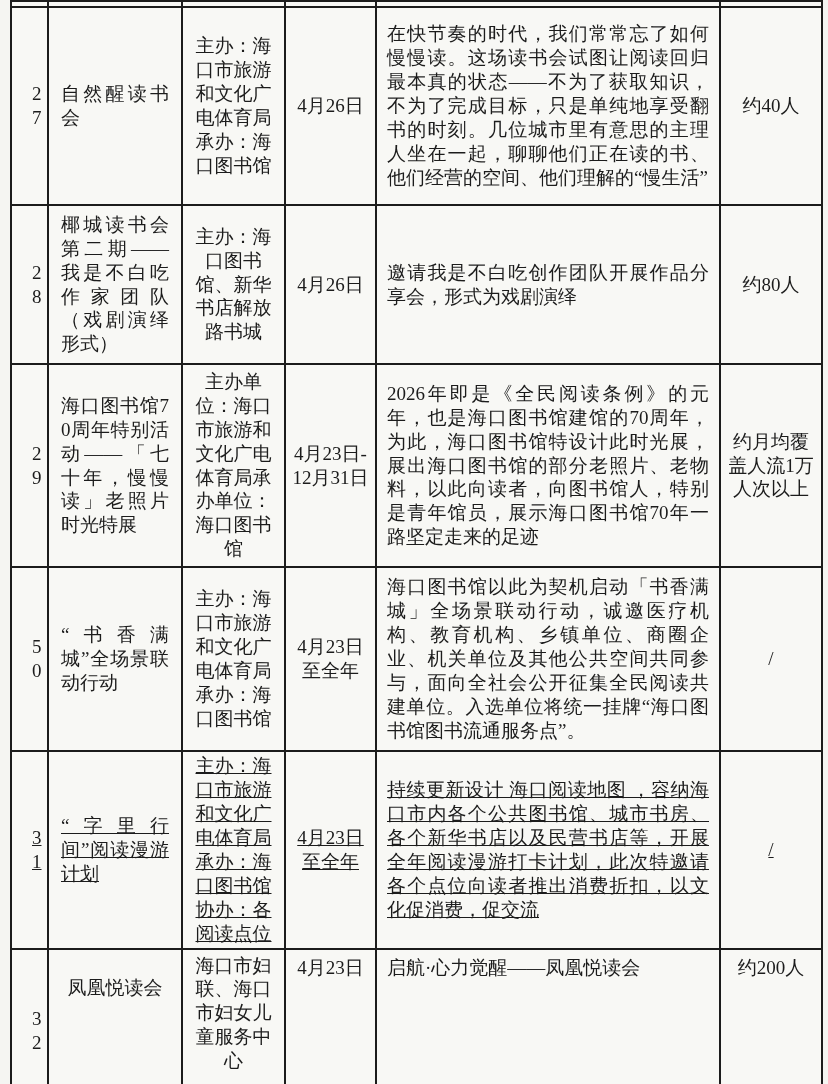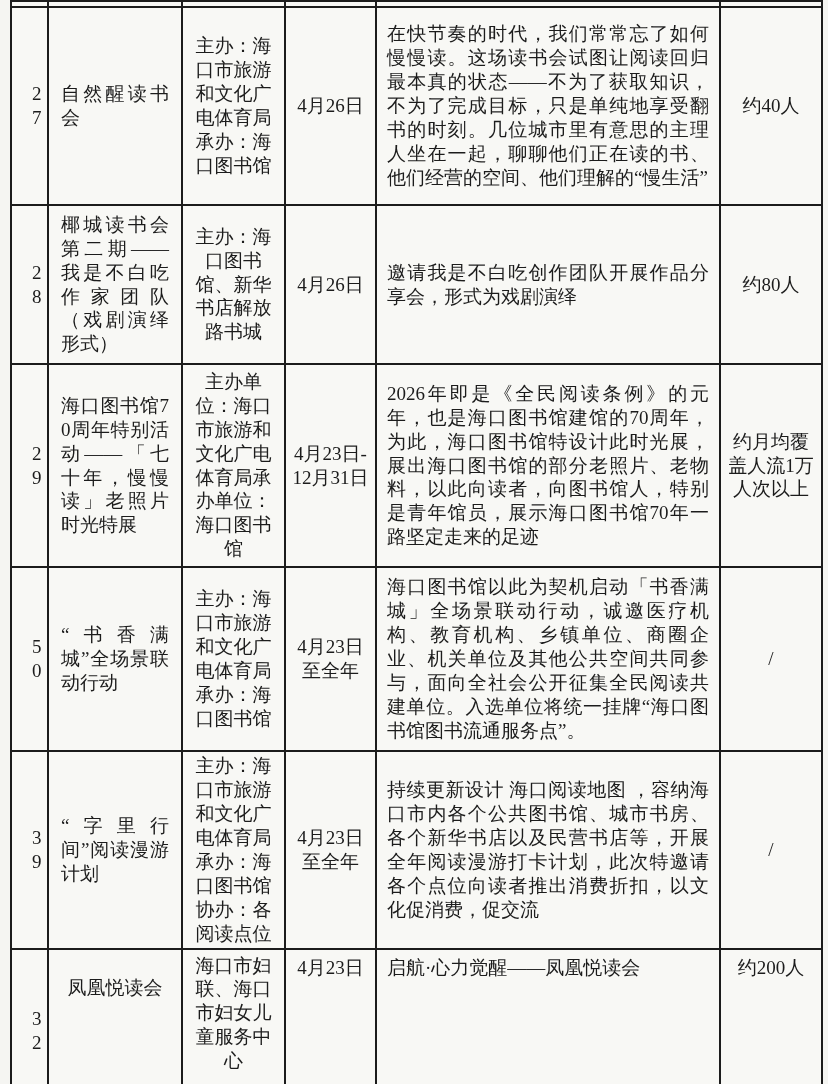--- a/index.html
+++ b/index.html
@@ -42,21 +42,21 @@
   td.cell-name{text-align:justify;text-justify:inter-character;padding:4px 12px;}
   td.cell-org{text-align:center;padding:2px 7px;}
   td.cell-date{text-align:center;padding:2px 4px;margin-top:48px;}
   td.cell-desc{text-align:justify;text-justify:inter-character;padding:4px 10px;}
   td.cell-att{text-align:center;padding:2px 6px;}
 
   tr.r27 td{height:198px;}
   tr.r28 td{height:159px;}
   tr.r29 td{height:203px;}
   tr.r30 td{height:184px;}
-  tr.r31 td{height:195px;}
+  tr.r31 td{height:195px;text-decoration:underline;}
   tr.r32 td{height:164px;}
 
   tr.r32 td.cell-name{vertical-align:top;padding-top:26px;text-align:center;}
   tr.r32 td.cell-org{vertical-align:top;padding-top:4px;}
   tr.r32 td.cell-date{vertical-align:top;padding-top:6px;}
   tr.r32 td.cell-desc{vertical-align:top;padding-top:6px;}
   tr.r32 td.cell-att{vertical-align:top;padding-top:6px;margin-top:27px;}
 </style>
 </head>
 <body>
@@ -110,21 +110,21 @@
     <tr class="r30">
       <td class="cell-num">50</td>
       <td class="cell-name">“书香满城”全场景联动行动</td>
       <td class="cell-org">主办：海口市旅游和文化广电体育局承办：海口图书馆</td>
       <td class="cell-date">4月23日至全年</td>
       <td class="cell-desc">海口图书馆以此为契机启动「书香满城」全场景联动行动，诚邀医疗机构、教育机构、乡镇单位、商圈企业、机关单位及其他公共空间共同参与，面向全社会公开征集全民阅读共建单位。入选单位将统一挂牌“海口图书馆图书流通服务点”。</td>
       <td class="cell-att">/</td>
     </tr>
 
     <tr class="r31">
-      <td class="cell-num">39</td>
+      <td class="cell-num">31</td>
       <td class="cell-name">“字里行间”阅读漫游计划</td>
       <td class="cell-org">主办：海口市旅游和文化广电体育局承办：海口图书馆协办：各阅读点位</td>
       <td class="cell-date">4月23日至全年</td>
       <td class="cell-desc">持续更新设计 海口阅读地图 ，容纳海口市内各个公共图书馆、城市书房、各个新华书店以及民营书店等，开展全年阅读漫游打卡计划，此次特邀请各个点位向读者推出消费折扣，以文化促消费，促交流</td>
       <td class="cell-att">/</td>
     </tr>
 
     <tr class="r32">
       <td class="cell-num">32</td>
       <td class="cell-name">凤凰悦读会</td>

